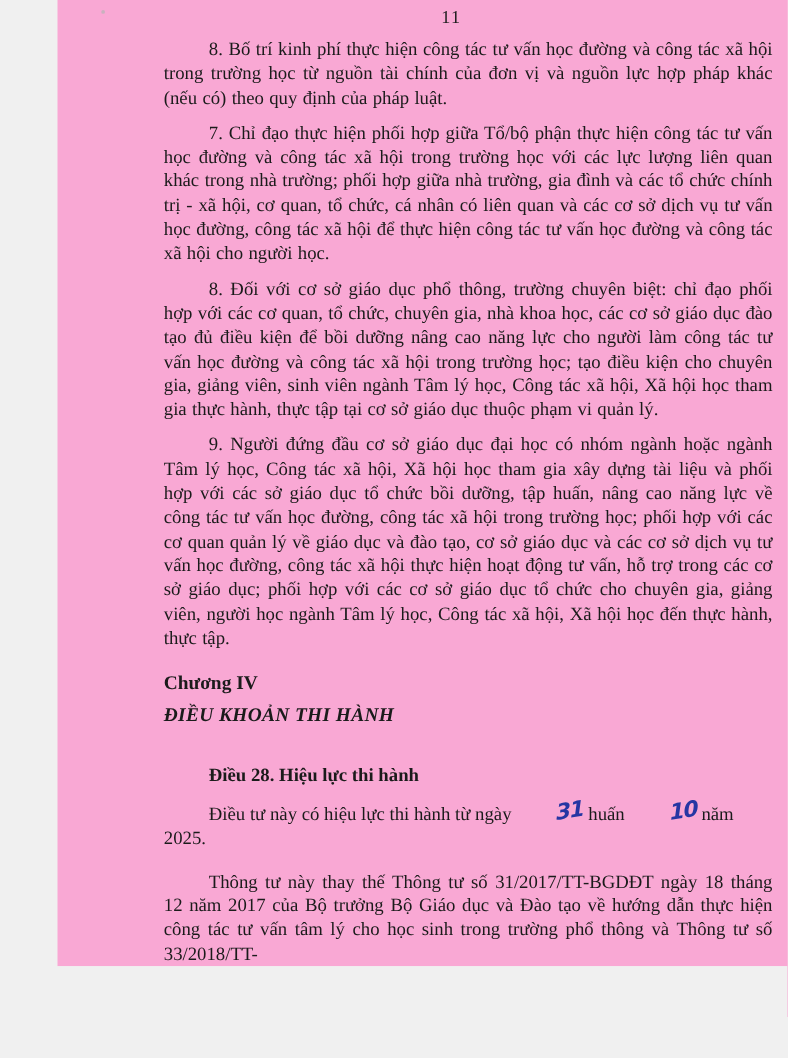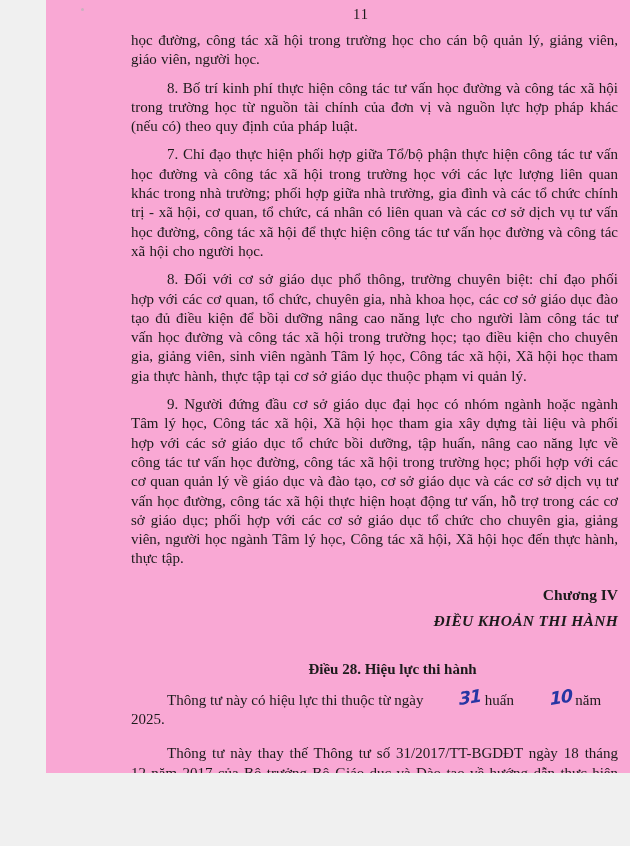--- a/index.html
+++ b/index.html
@@ -40,33 +40,33 @@
   .para {
     font-size: 15px;
     line-height: 19.3px;
     text-align: justify;
     text-indent: 36px;
     margin-bottom: 9px;
     word-spacing: 0.5px;
   }
   .para.no-indent { text-indent: 0; }
   .chapter {
-    text-align: right;
+    text-align: left;
     font-weight: bold;
     margin-top: 17px;
   }
   .chapter-label { font-size: 15.5px; margin-bottom: 8px; }
   .chapter-title { font-size: 15.5px; letter-spacing: 0.3px; font-style: italic; }
   .article-heading {
     font-weight: bold;
     font-size: 15px;
     text-indent: 36px;
     margin-top: 31px;
     margin-bottom: 13px;
-    text-align: center;
+    text-align: left;
   }
   .effective-line {
     font-size: 15px;
     line-height: 19.3px;
     text-indent: 36px;
     margin-bottom: 15px;
   }
   .hand {
     font-family: "DejaVu Sans", sans-serif;
     font-style: italic;
@@ -93,39 +93,38 @@
 <body>
 
 <div class="page">
 
   <span class="speck"></span>
 
   <div class="page-number">11</div>
 
   <div class="content">
 
-    <p class="para no-indent">học đường, công tác xã hội trong trường học cho cán bộ quản lý, giảng viên, giáo viên, người học.</p>
 
 
     <p class="para">8. Bố trí kinh phí thực hiện công tác tư vấn học đường và công tác xã hội trong trường học từ nguồn tài chính của đơn vị và nguồn lực hợp pháp khác (nếu có) theo quy định của pháp luật.</p>
 
     <p class="para">7. Chỉ đạo thực hiện phối hợp giữa Tổ/bộ phận thực hiện công tác tư vấn học đường và công tác xã hội trong trường học với các lực lượng liên quan khác trong nhà trường; phối hợp giữa nhà trường, gia đình và các tổ chức chính trị - xã hội, cơ quan, tổ chức, cá nhân có liên quan và các cơ sở dịch vụ tư vấn học đường, công tác xã hội để thực hiện công tác tư vấn học đường và công tác xã hội cho người học.</p>
 
     <p class="para">8. Đối với cơ sở giáo dục phổ thông, trường chuyên biệt: chỉ đạo phối hợp với các cơ quan, tổ chức, chuyên gia, nhà khoa học, các cơ sở giáo dục đào tạo đủ điều kiện để bồi dưỡng nâng cao năng lực cho người làm công tác tư vấn học đường và công tác xã hội trong trường học; tạo điều kiện cho chuyên gia, giảng viên, sinh viên ngành Tâm lý học, Công tác xã hội, Xã hội học tham gia thực hành, thực tập tại cơ sở giáo dục thuộc phạm vi quản lý.</p>
 
     <p class="para">9. Người đứng đầu cơ sở giáo dục đại học có nhóm ngành hoặc ngành Tâm lý học, Công tác xã hội, Xã hội học tham gia xây dựng tài liệu và phối hợp với các sở giáo dục tổ chức bồi dưỡng, tập huấn, nâng cao năng lực về công tác tư vấn học đường, công tác xã hội trong trường học; phối hợp với các cơ quan quản lý về giáo dục và đào tạo, cơ sở giáo dục và các cơ sở dịch vụ tư vấn học đường, công tác xã hội thực hiện hoạt động tư vấn, hỗ trợ trong các cơ sở giáo dục; phối hợp với các cơ sở giáo dục tổ chức cho chuyên gia, giảng viên, người học ngành Tâm lý học, Công tác xã hội, Xã hội học đến thực hành, thực tập.</p>
 
     <div class="chapter">
       <div class="chapter-label">Chương IV</div>
       <div class="chapter-title">ĐIỀU KHOẢN THI HÀNH</div>
     </div>
 
     <p class="article-heading">Điều 28. Hiệu lực thi hành</p>
 
-    <p class="effective-line"><span>Thông tư này có hiệu lực thi thuộc từ ngày</span><span class="hand">31</span><span>huấn</span><span class="hand">10</span><span>năm 2025.</span></p>
+    <p class="effective-line"><span>Điều tư này có hiệu lực thi hành từ ngày</span><span class="hand">31</span><span>huấn</span><span class="hand">10</span><span>năm 2025.</span></p>
 
     <p class="para">Thông tư này thay thế Thông tư số 31/2017/TT-BGDĐT ngày 18 tháng 12 năm 2017 của Bộ trưởng Bộ Giáo dục và Đào tạo về hướng dẫn thực hiện công tác tư vấn tâm lý cho học sinh trong trường phổ thông và Thông tư số 33/2018/TT-</p>
 
   </div>
 
   <svg class="paraph" viewBox="0 0 80 42" xmlns="http://www.w3.org/2000/svg">
     <path d="M10 33 C13 18 18 10 19 15 C20 21 19 28 21 23 C24 14 27 12 29 15 C31 18 36 14 44 11 C55 7 66 6 74 6" fill="none" stroke="#2636a3" stroke-width="2.6" stroke-linecap="round"></path>
   </svg>
 
 </div>

